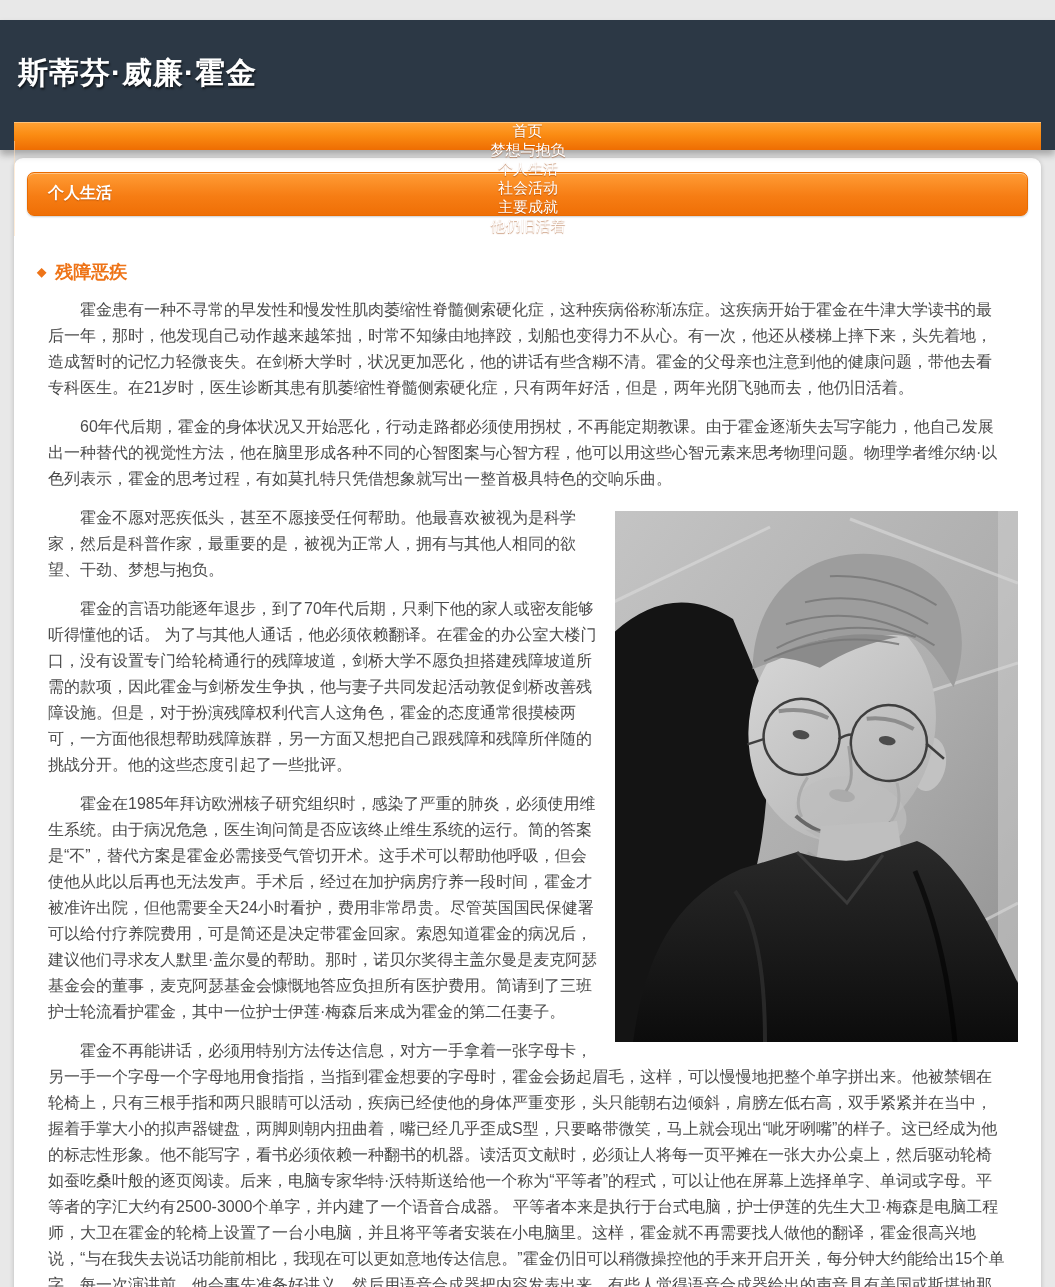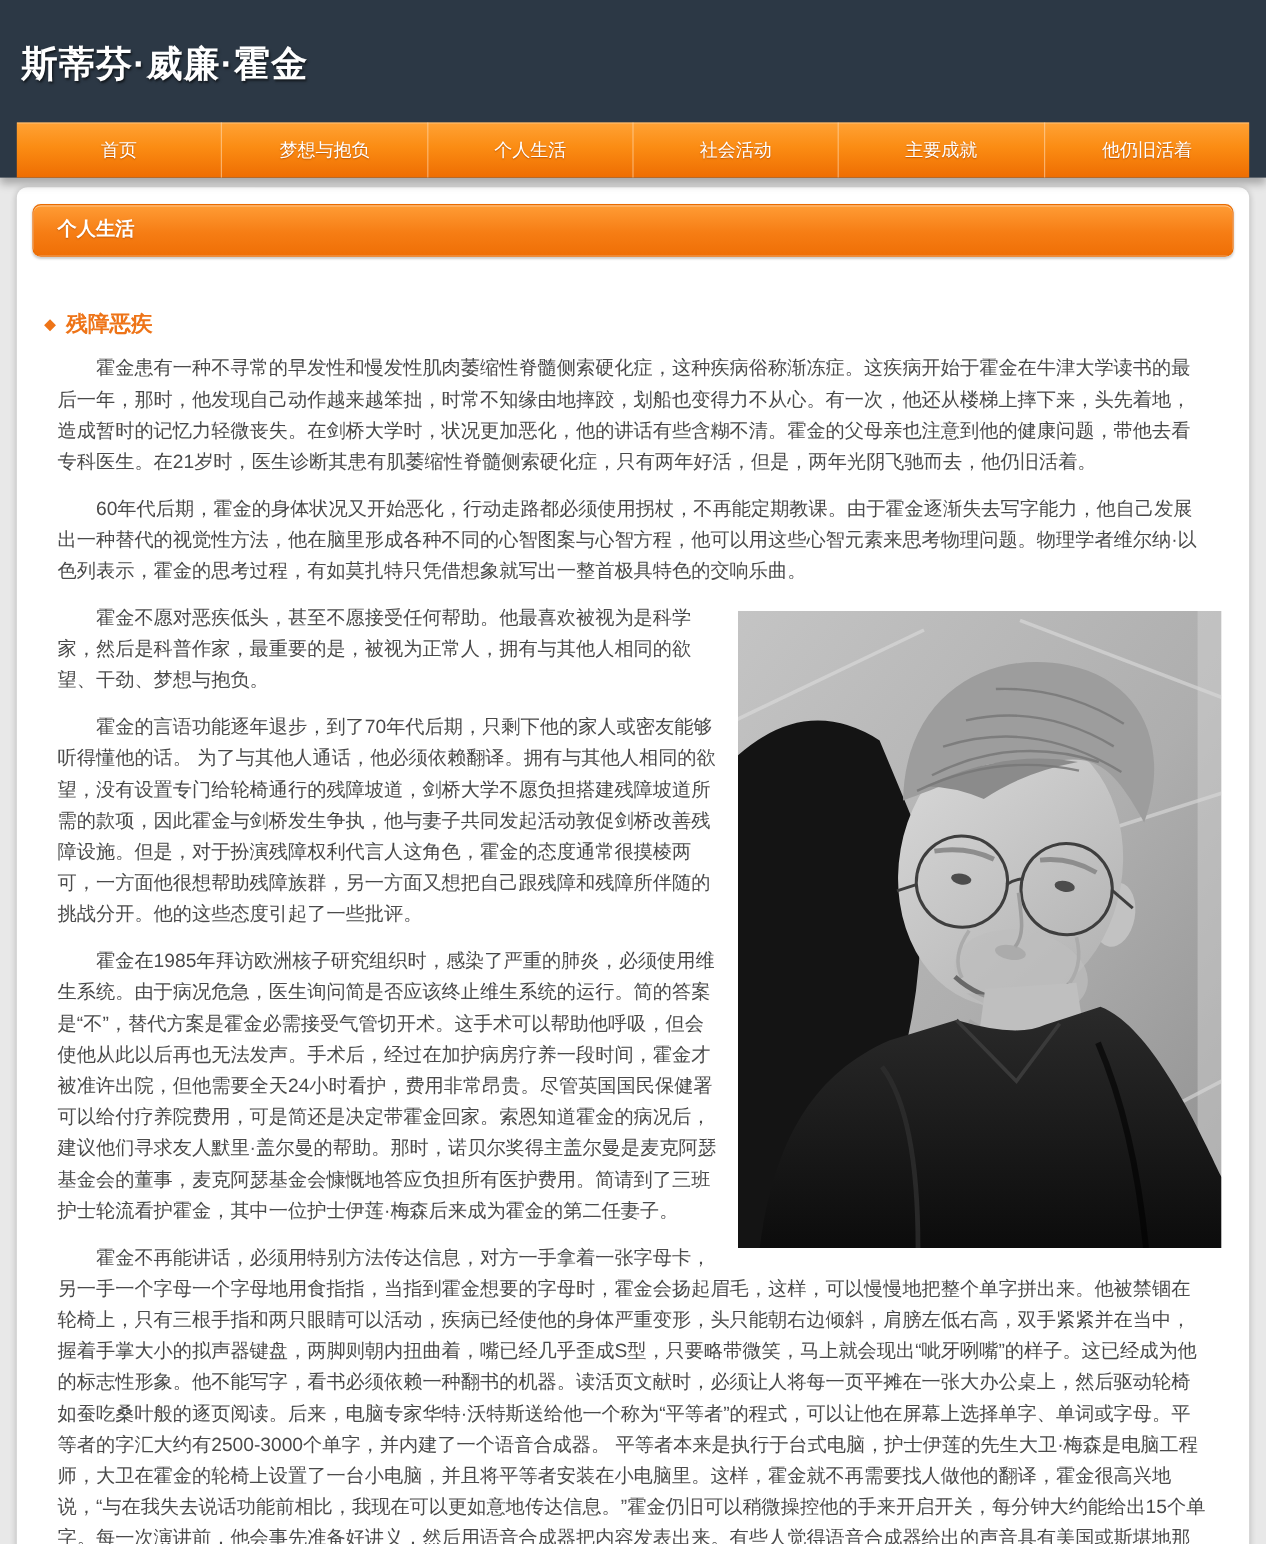--- a/index.html
+++ b/index.html
@@ -8,35 +8,37 @@
     background:#e8e8e8;
     font-family:"Liberation Sans", sans-serif;
     -webkit-font-smoothing:antialiased;
   }
   
   header.site{
     background:#2c3845;
     padding:0 14px;
     box-shadow:0 5px 7px rgba(0,0,0,.28);
     position:relative;
+    margin-top:20px;
   }
   h1.title{
     margin:0;
     padding:33px 4px 28px;
     color:#ffffff;
     font-size:30px;
     font-weight:bold;
     letter-spacing:1px;
     text-shadow:1px 2px 2px rgba(0,0,0,.6);
   }
   nav.mainnav{
     display:flex;
-    height:46px;
+    height:28px;
     background:linear-gradient(#ffa235 0%, #fb8c13 45%, #ee6d02 100%);
     box-shadow:inset 0 1px 0 rgba(255,255,255,.35);
+    flex-direction:column;
   }
   .nav-item{
     flex:1;
     display:flex;
     align-items:center;
     justify-content:center;
     color:#ffffff;
     font-size:15px;
     text-decoration:none;
     cursor:pointer;
@@ -195,18 +197,18 @@
         <path d="M 206 315 L 198 375 L 292 375 L 282 310 Z" fill="#bfbfbf"></path>
 
         <path d="M 18 531 C 30 442 62 386 126 358 L 182 341 Q 232 356 256 345 L 302 330 C 344 346 382 428 403 472 L 403 531 Z" fill="url(#shirtG)"></path>
         <path d="M 182 341 L 232 392 L 268 344" stroke="#3a3a3a" stroke-width="3" fill="none"></path>
         <path d="M 120 380 Q 150 420 150 531" stroke="#2e2e2e" stroke-width="4" fill="none" opacity="0.8"></path>
         <path d="M 300 360 Q 330 430 340 531" stroke="#000000" stroke-width="5" fill="none" opacity="0.6"></path>
       </svg>
     </figure>
 
     <p>霍金不愿对恶疾低头，甚至不愿接受任何帮助。他最喜欢被视为是科学家，然后是科普作家，最重要的是，被视为正常人，拥有与其他人相同的欲望、干劲、梦想与抱负。</p>
-    <p>霍金的言语功能逐年退步，到了70年代后期，只剩下他的家人或密友能够听得懂他的话。 为了与其他人通话，他必须依赖翻译。拥有与其他人相同的欲望，没有设置专门给轮椅通行的残障坡道，剑桥大学不愿负担搭建残障坡道所需的款项，因此霍金与剑桥发生争执，他与妻子共同发起活动敦促剑桥改善残障设施。但是，对于扮演残障权利代言人这角色，霍金的态度通常很摸棱两可，一方面他很想帮助残障族群，另一方面又想把自己跟残障和残障所伴随的挑战分开。他的这些态度引起了一些批评。</p>
+    <p>霍金的言语功能逐年退步，到了70年代后期，只剩下他的家人或密友能够听得懂他的话。 为了与其他人通话，他必须依赖翻译。在霍金的办公室大楼门口，没有设置专门给轮椅通行的残障坡道，剑桥大学不愿负担搭建残障坡道所需的款项，因此霍金与剑桥发生争执，他与妻子共同发起活动敦促剑桥改善残障设施。但是，对于扮演残障权利代言人这角色，霍金的态度通常很摸棱两可，一方面他很想帮助残障族群，另一方面又想把自己跟残障和残障所伴随的挑战分开。他的这些态度引起了一些批评。</p>
     <p>霍金在1985年拜访欧洲核子研究组织时，感染了严重的肺炎，必须使用维生系统。由于病况危急，医生询问简是否应该终止维生系统的运行。简的答案是“不”，替代方案是霍金必需接受气管切开术。这手术可以帮助他呼吸，但会使他从此以后再也无法发声。手术后，经过在加护病房疗养一段时间，霍金才被准许出院，但他需要全天24小时看护，费用非常昂贵。尽管英国国民保健署可以给付疗养院费用，可是简还是决定带霍金回家。索恩知道霍金的病况后，建议他们寻求友人默里·盖尔曼的帮助。那时，诺贝尔奖得主盖尔曼是麦克阿瑟基金会的董事，麦克阿瑟基金会慷慨地答应负担所有医护费用。简请到了三班护士轮流看护霍金，其中一位护士伊莲·梅森后来成为霍金的第二任妻子。</p>
     <p>霍金不再能讲话，必须用特别方法传达信息，对方一手拿着一张字母卡，另一手一个字母一个字母地用食指指，当指到霍金想要的字母时，霍金会扬起眉毛，这样，可以慢慢地把整个单字拼出来。他被禁锢在轮椅上，只有三根手指和两只眼睛可以活动，疾病已经使他的身体严重变形，头只能朝右边倾斜，肩膀左低右高，双手紧紧并在当中，握着手掌大小的拟声器键盘，两脚则朝内扭曲着，嘴已经几乎歪成S型，只要略带微笑，马上就会现出“呲牙咧嘴”的样子。这已经成为他的标志性形象。他不能写字，看书必须依赖一种翻书的机器。读活页文献时，必须让人将每一页平摊在一张大办公桌上，然后驱动轮椅如蚕吃桑叶般的逐页阅读。后来，电脑专家华特·沃特斯送给他一个称为“平等者”的程式，可以让他在屏幕上选择单字、单词或字母。平等者的字汇大约有2500-3000个单字，并内建了一个语音合成器。 平等者本来是执行于台式电脑，护士伊莲的先生大卫·梅森是电脑工程师，大卫在霍金的轮椅上设置了一台小电脑，并且将平等者安装在小电脑里。这样，霍金就不再需要找人做他的翻译，霍金很高兴地说，“与在我失去说话功能前相比，我现在可以更如意地传达信息。”霍金仍旧可以稍微操控他的手来开启开关，每分钟大约能给出15个单字。每一次演讲前，他会事先准备好讲义，然后用语音合成器把内容发表出来。有些人觉得语音合成器给出的声音具有美国或斯堪地那维亚口音。霍金原本希望换成英国口音，但后来习惯了，反而觉得那就是他的声音。</p>
 
   </article>
 </main>
 
 </body></html>

